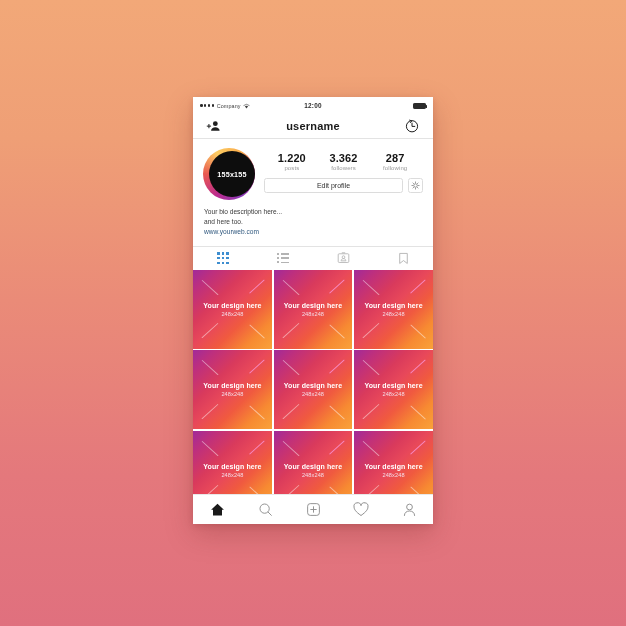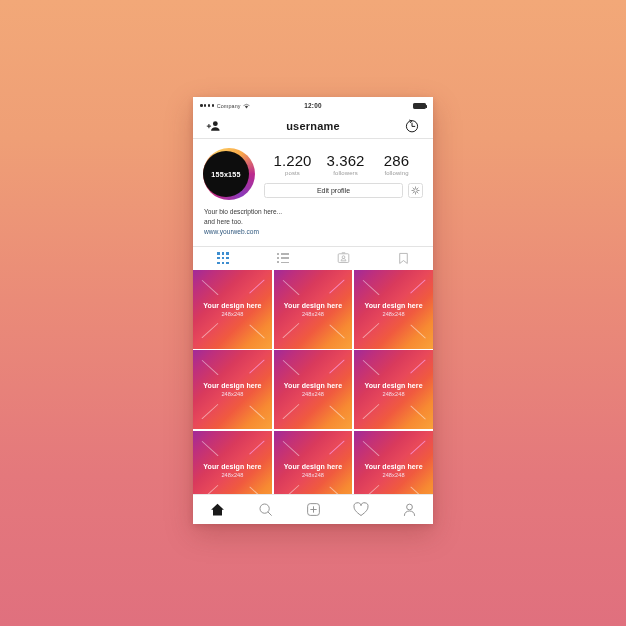--- a/index.html
+++ b/index.html
@@ -59,32 +59,32 @@
     position:absolute; left:0; right:0; text-align:center;
     font-size:11px; font-weight:bold; color:#1a1a1a; letter-spacing:.2px;
   }
   .nav-icon { width:16px; height:16px; position:relative; z-index:2; cursor:pointer; }
 
   
   #profile { padding:9px 10px 0 10px; display:flex; }
   #avatar-wrap {
     width:52px; height:52px; border-radius:50%; flex:0 0 52px;
     background: conic-gradient(from 150deg, #8a3ab9, #bc2a8d, #e95950, #fccc63, #f9a949, #bc2a8d, #8a3ab9);
-    display:flex; align-items:center; justify-content:flex-start;
+    display:flex; align-items:center; justify-content:flex-end;
   }
   #avatar-inner {
     width:46px; height:46px; border-radius:50%;
     background:#0d0d0d;
     display:flex; align-items:center; justify-content:center;
     color:#fff; font-size:7.2px; font-weight:bold; letter-spacing:.2px;
   }
   #profile-right { flex:1; padding-left:9px; display:flex; flex-direction:column; }
   #stats { display:flex; justify-content:space-around; padding:4px 2px 0 2px; }
   .stat { text-align:center; min-width:34px; cursor:pointer; }
-  .stat .num { font-size:15px; font-weight:normal; color:#141414; letter-spacing:.1px; }
+  .stat .num { font-size:11px; font-weight:bold; color:#141414; letter-spacing:.1px; }
   .stat .lbl { font-size:6px; color:#9a9a9a; margin-top:1px; letter-spacing:.1px; }
   #actions { display:flex; align-items:center; gap:5px; margin-top:7px; }
   #edit-profile {
     flex:1; height:15px; border:1px solid #dcdcdc; border-radius:2.5px;
     background:#fff; font-size:7px; color:#2e2e2e;
     display:flex; align-items:center; justify-content:center;
     cursor:pointer; font-family:"Liberation Sans", sans-serif;
   }
   #settings-btn {
     width:15px; height:15px; border:1px solid #dcdcdc; border-radius:2.5px;
@@ -195,21 +195,21 @@
       <div id="stats">
         <div class="stat">
           <div class="num">1.220</div>
           <div class="lbl">posts</div>
         </div>
         <div class="stat">
           <div class="num">3.362</div>
           <div class="lbl">followers</div>
         </div>
         <div class="stat">
-          <div class="num">286</div>
+          <div class="num">287</div>
           <div class="lbl">following</div>
         </div>
       </div>
       <div id="actions">
         <div id="edit-profile">Edit profile</div>
         <div id="settings-btn">
           <svg width="9" height="9" viewBox="0 0 24 24">
             <circle cx="12" cy="12" r="4.6" stroke="#6f6f6f" stroke-width="1.8" fill="none"></circle>
             <g stroke="#6f6f6f" stroke-width="1.8" stroke-linecap="round">
               <path d="M12 2.4v2.6M12 19v2.6M2.4 12h2.6M19 12h2.6"></path>

